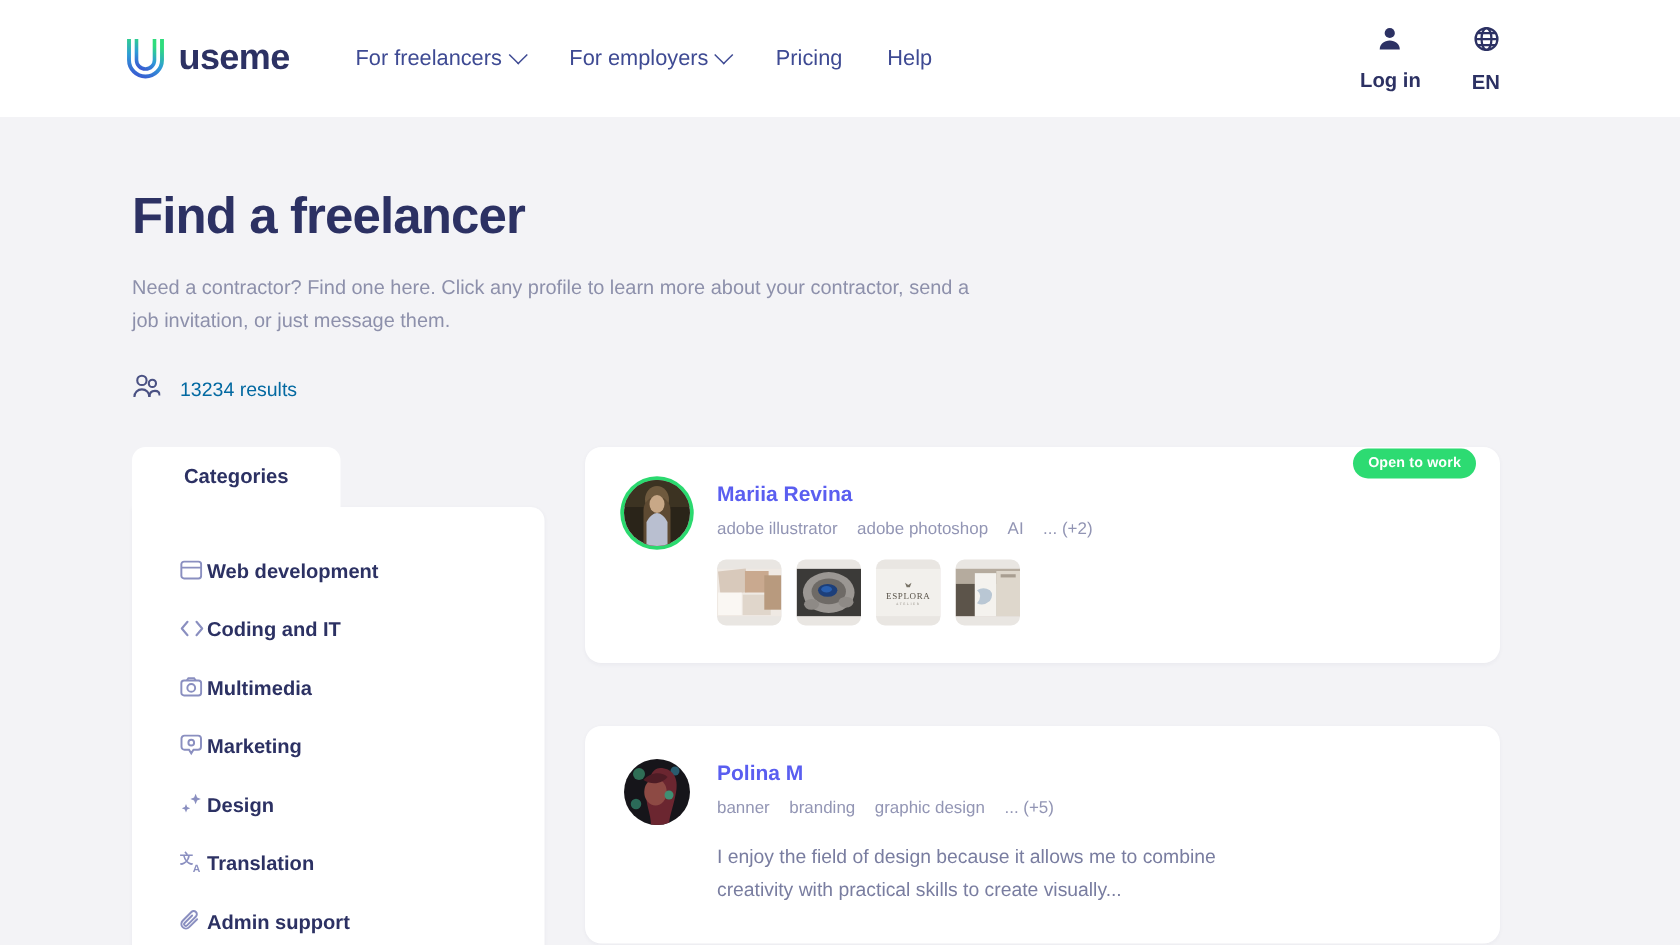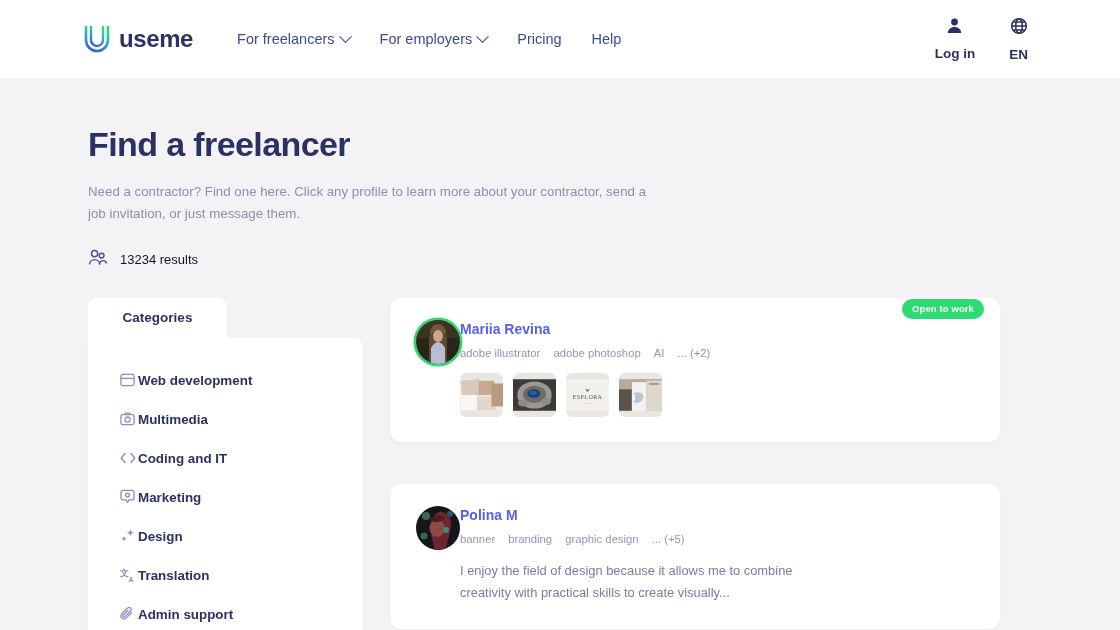--- a/index.html
+++ b/index.html
@@ -16,21 +16,21 @@
     color: #2c3163;
     -webkit-font-smoothing: antialiased;
   }
 
   
   .header {
     height: 78px;
     background: #ffffff;
     display: flex;
     align-items: center;
-    padding: 0 92px 0 84px;
+    padding: 0 120px 0 84px;
     position: relative;
   }
 
   .brand {
     display: flex;
     align-items: center;
     gap: 9px;
     margin-right: 44px;
   }
   .brand-mark { width: 26px; height: 30px; display: block; }
@@ -99,21 +99,21 @@
     color: #8d90ab;
     max-width: 578px;
   }
 
   .results {
     margin-top: 25px;
     display: flex;
     align-items: center;
     gap: 13px;
     font-size: 13px;
-    color: #0f172a;
+    color: #0369a1;
   }
 
   
   .content {
     display: flex;
     margin-top: 29px;
     gap: 27px;
     align-items: flex-start;
   }
 
@@ -180,21 +180,21 @@
     top: 1px; right: 16px;
     background: #2ddb72;
     color: #ffffff;
     font-size: 9.5px;
     font-weight: bold;
     padding: 4px 10px 5px;
     border-radius: 11px;
     letter-spacing: 0.1px;
   }
 
-  .card-head { display: flex; }
+  .card-head { display: flex; gap: 18px; }
 
   .avatar {
     width: 44px; height: 44px;
     flex: none;
     border-radius: 50%;
     overflow: hidden;
     position: relative;
   }
   .avatar.ring { box-shadow: 0 0 0 2.5px #2bd96f; }
   .avatar svg { display: block; width: 100%; height: 100%; }
@@ -337,37 +337,37 @@
             <svg width="15" height="14" viewBox="0 0 15 14" fill="none" stroke="currentColor" stroke-width="1.3">
               <rect x="0.9" y="1.4" width="13.2" height="11.2" rx="1.8"></rect>
               <path d="M0.9 5.4h13.2"></path>
             </svg>
           </span>
           <span>Web development</span>
         </div>
 
         <div class="cat-item">
           <span class="cat-icon">
+            <svg width="16" height="12" viewBox="0 0 16 12" fill="none" stroke="currentColor" stroke-width="1.4" stroke-linecap="round" stroke-linejoin="round">
+              <path d="M5 1.5L1.2 6 5 10.5"></path>
+              <path d="M11 1.5L14.8 6 11 10.5"></path>
+            </svg>
+          </span>
+          <span>Coding and IT</span>
+        </div>
+
+        <div class="cat-item">
+          <span class="cat-icon">
             <svg width="15" height="14" viewBox="0 0 15 14" fill="none" stroke="currentColor" stroke-width="1.3">
               <rect x="0.9" y="2.6" width="13.2" height="10" rx="1.8"></rect>
               <circle cx="7.5" cy="7.6" r="2.6"></circle>
               <path d="M4.6 2.6l1-1.4h3.8l1 1.4"></path>
             </svg>
           </span>
           <span>Multimedia</span>
-        </div>
-
-        <div class="cat-item">
-          <span class="cat-icon">
-            <svg width="16" height="12" viewBox="0 0 16 12" fill="none" stroke="currentColor" stroke-width="1.4" stroke-linecap="round" stroke-linejoin="round">
-              <path d="M5 1.5L1.2 6 5 10.5"></path>
-              <path d="M11 1.5L14.8 6 11 10.5"></path>
-            </svg>
-          </span>
-          <span>Coding and IT</span>
         </div>
 
         <div class="cat-item">
           <span class="cat-icon">
             <svg width="15" height="15" viewBox="0 0 15 15" fill="none" stroke="currentColor" stroke-width="1.3">
               <path d="M1 3.4a2 2 0 012-2h9a2 2 0 012 2v5.4a2 2 0 01-2 2H9l-1.5 2.4L6 10.8H3a2 2 0 01-2-2z"></path>
               <circle cx="7.5" cy="6.1" r="1.9"></circle>
             </svg>
           </span>
           <span>Marketing</span>

